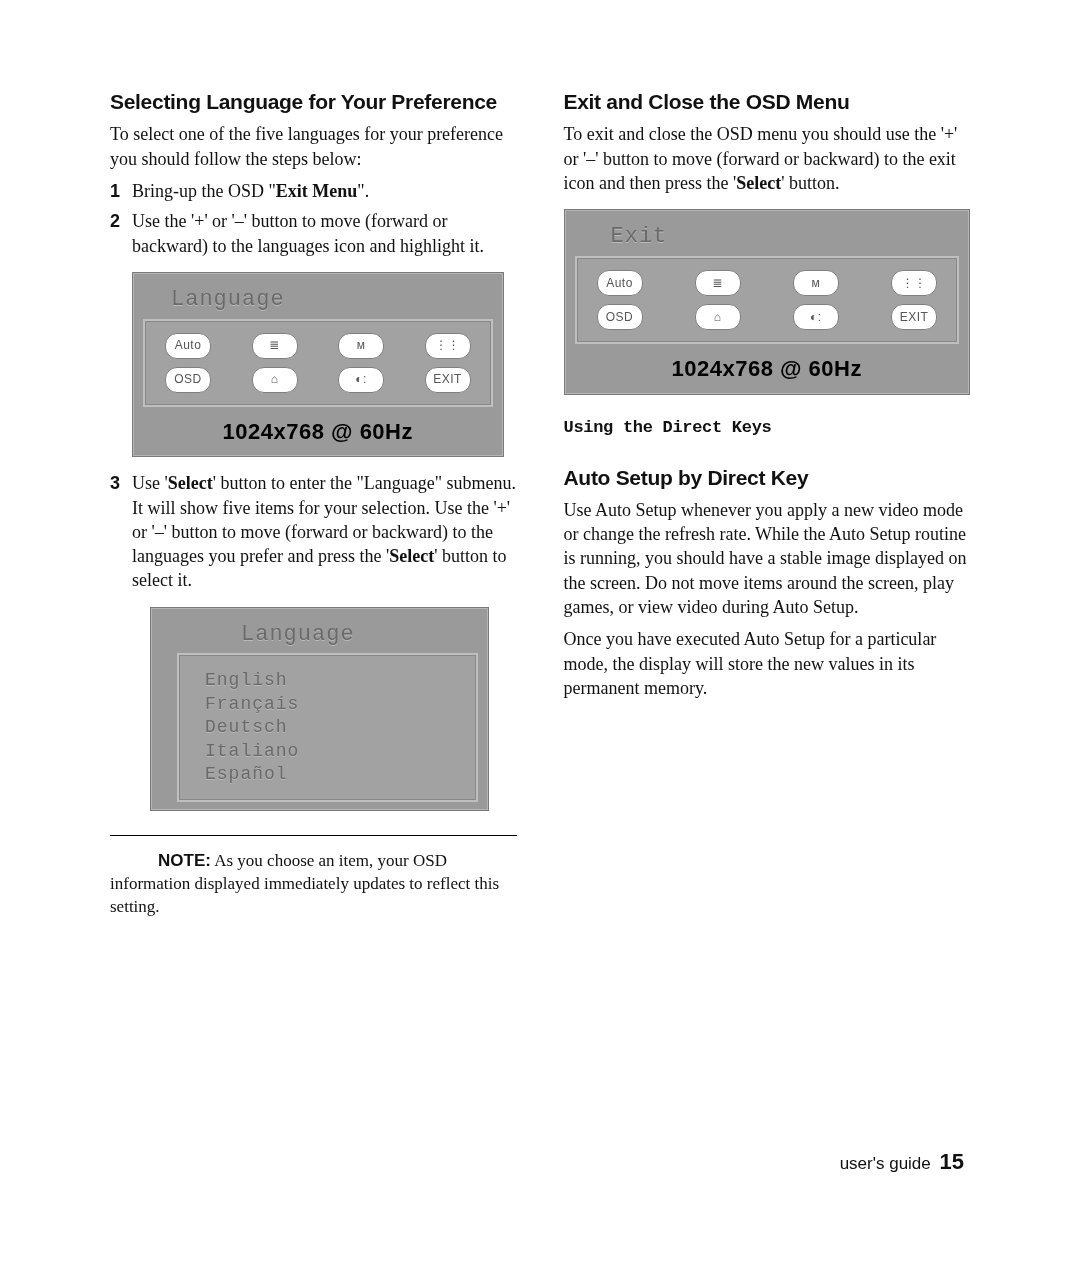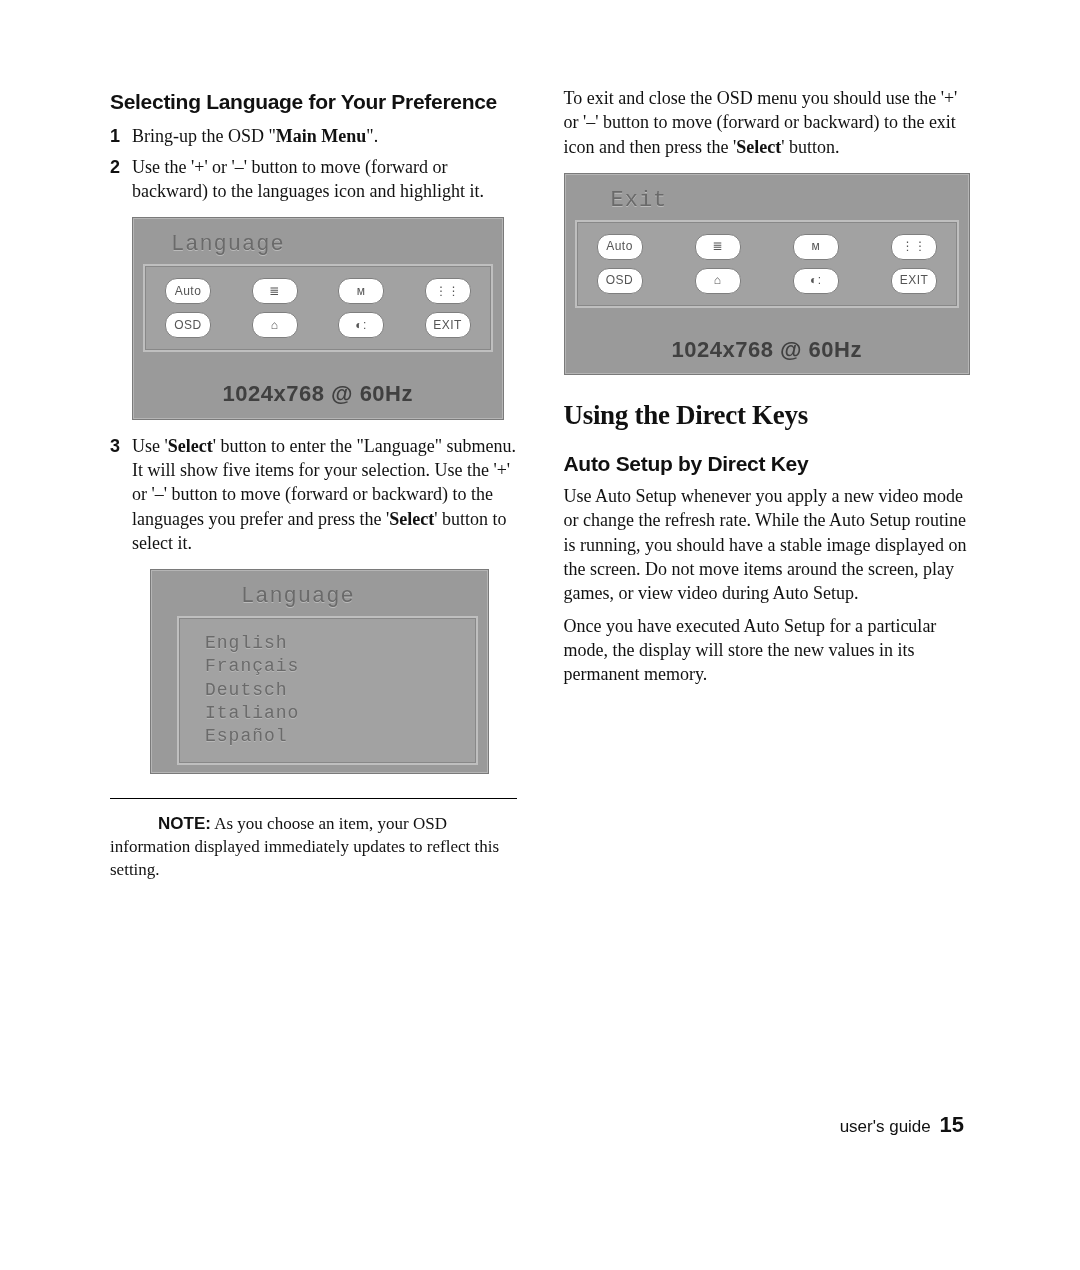--- a/index.html
+++ b/index.html
@@ -22,24 +22,24 @@
     min-width: 0;
   }
   h2.sub {
     font-family: Arial, Helvetica, sans-serif;
     font-weight: 800;
     font-size: 21px;
     margin: 8px 0 6px 0;
     letter-spacing: -0.3px;
   }
   h1.section {
-    font-family: Liberation Serif, serif;
-    font-weight: 800;
-    font-size: 27px;
-    margin: 22px 0 16px 0;
+    font-family: Liberation Mono, monospace;
+    font-weight: 800;
+    font-size: 17px;
+    margin: 22px 0 24px 0;
     letter-spacing: -0.3px;
   }
   p { margin: 6px 0 8px 0; }
   ol.steps {
     list-style: none;
     padding: 0;
     margin: 8px 0 10px 0;
   }
   ol.steps li {
     display: flex;
@@ -93,24 +93,23 @@
     background: #ffffff;
     color: #555;
     letter-spacing: 0.5px;
     font-family: Arial, sans-serif;
   }
   .osd-res {
     text-align: center;
     font-family: Arial, Helvetica, sans-serif;
     font-weight: 800;
     font-size: 22px;
-    color: #404040;
+    color: #000000;
     padding: 10px 0 2px 0;
     letter-spacing: 0.5px;
-    margin-top: 17px;
   }
   .osd-lang .osd-panel { padding: 14px 18px; margin-left: 16px; }
   .osd-langlist {
     font-size: 18px;
     line-height: 1.3;
     color: #6a6a6a;
     text-shadow: 0 1px 0 #b8b8b8;
     padding-left: 8px;
   }
   .osd-lang .osd-title { padding-left: 80px; }
@@ -137,26 +136,27 @@
     margin-left: 4px;
   }
 </style>
 </head>
 <body>
 
 <div class="columns">
 
   <div class="col">
     <h2 class="sub">Selecting Language for Your Preference</h2>
+    <p>To select one of the five languages for your preference you should follow the steps below:</p>
 
     <ol class="steps">
       <li>
         <span class="num">1</span>
         <span class="txt">
-          <span>Bring-up the OSD "</span><span class="bold">Main Menu</span><span>".</span>
+          <span>Bring-up the OSD "</span><span class="bold">Exit Menu</span><span>".</span>
         </span>
       </li>
       <li>
         <span class="num">2</span>
         <span class="txt">Use the '+' or '–' button to move (forward or backward) to the languages icon and highlight it.</span>
       </li>
     </ol>
 
     <div class="osd" style="width:86%; margin-left:22px;">
       <div class="osd-title">Language</div>
@@ -199,20 +199,21 @@
       </div>
     </div>
 
     <hr class="sep">
     <p class="note">
       <span class="lbl">NOTE:</span><span> As you choose an item, your OSD information displayed immediately updates to reflect this setting.</span>
     </p>
   </div>
 
   <div class="col">
+    <h2 class="sub">Exit and Close the OSD Menu</h2>
     <p>
       <span>To exit and close the OSD menu you should use the '+' or '–' button to move (forward or backward) to the exit icon and then press the '</span><span class="bold">Select</span><span>' button.</span>
     </p>
 
     <div class="osd">
       <div class="osd-title" style="padding-left:36px;">Exit</div>
       <div class="osd-panel">
         <div class="osd-iconrow">
           <span class="osd-icon">Auto</span>
           <span class="osd-icon">≣</span>

